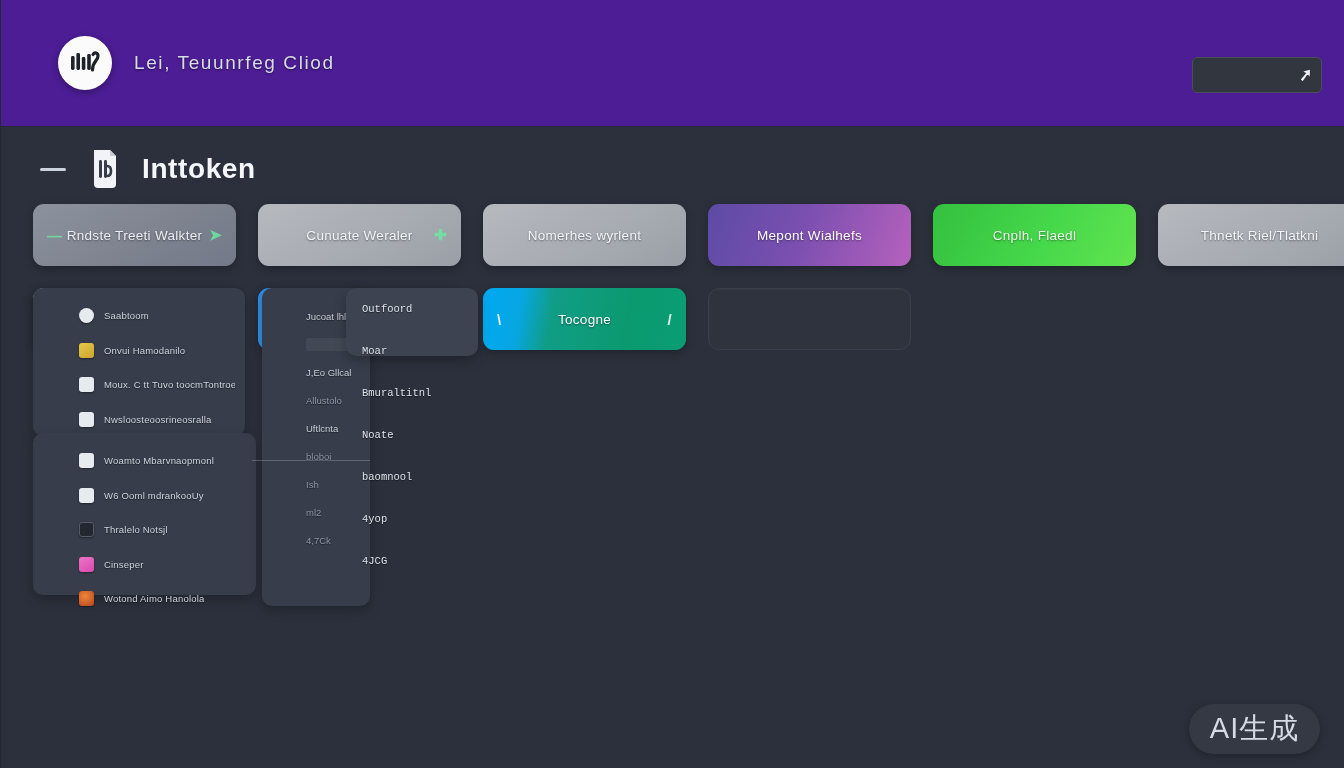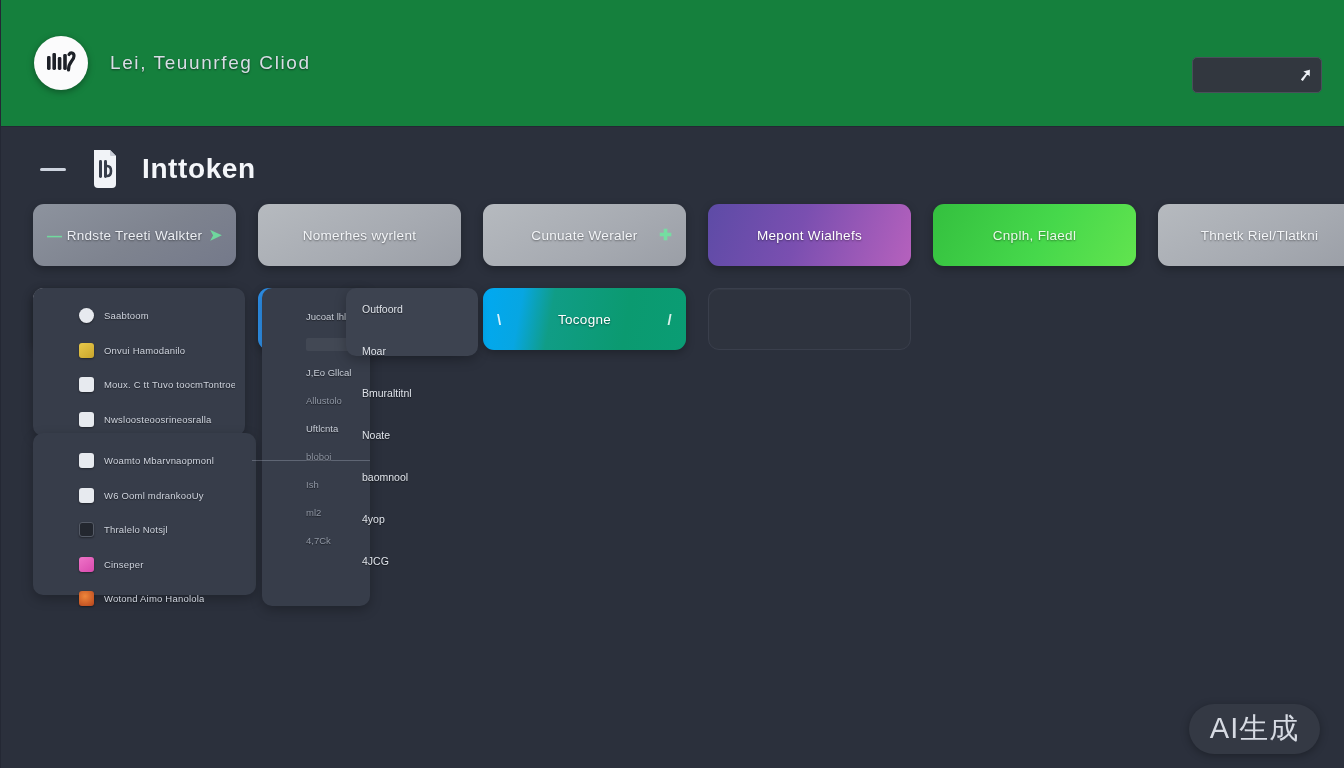--- a/index.html
+++ b/index.html
@@ -18,24 +18,25 @@
     height: 768px;
     background: #2b303c;
   }
 
   
   .topbar {
     position: absolute;
     left: 0; top: 0;
     width: 1344px;
     height: 127px;
-    background: #15803d;
+    background: #4c1d95;
     border-bottom: 1px solid #242834;
     display: flex;
     align-items: center;
+    padding-left: 24px;
   }
   .brand {
     display: flex;
     align-items: center;
     margin-left: 34px;
   }
   .brand-logo {
     width: 54px; height: 54px;
     border-radius: 50%;
     background: #fbfbfc;
@@ -229,20 +230,21 @@
   }
   .erow {
     height: 42px;
     display: flex;
     align-items: center;
     padding-left: 16px;
     color: #dfe3ea;
     font-size: 10.5px;
     white-space: nowrap;
     text-shadow: 0 1px 1px rgba(0,0,0,.55);
+    font-family: Liberation Mono, monospace;
   }
 
   
   .watermark {
     position: absolute;
     right: 24px; bottom: 14px;
     width: 131px; height: 50px;
     border-radius: 25px;
     background: #343944;
     display: flex;
@@ -302,25 +304,25 @@
     <div class="head-title">Inttoken</div>
   </div>
 
   <div class="grid" id="card-grid">
       <div class="card c-slate">
         <span class="side-mark left mark-green">—</span>
         <span class="label">Rndste Treeti Walkter</span>
         <span class="side-mark right mark-green">➤</span>
       </div>
       <div class="card c-lightgray">
-        <span class="label">Nomerhes wyrlent</span>
-      </div>
-      <div class="card c-lightgray">
         <span class="label">Cunuate Weraler</span>
         <span class="side-mark right mark-green">✚</span>
+      </div>
+      <div class="card c-lightgray">
+        <span class="label">Nomerhes wyrlent</span>
       </div>
       <div class="card c-purple">
         <span class="label">Mepont Wialhefs</span>
       </div>
       <div class="card c-green">
         <span class="label">Cnplh, Flaedl</span>
       </div>
       <div class="card c-lightgray">
         <span class="label">Thnetk Riel/Tlatkni</span>
       </div>

